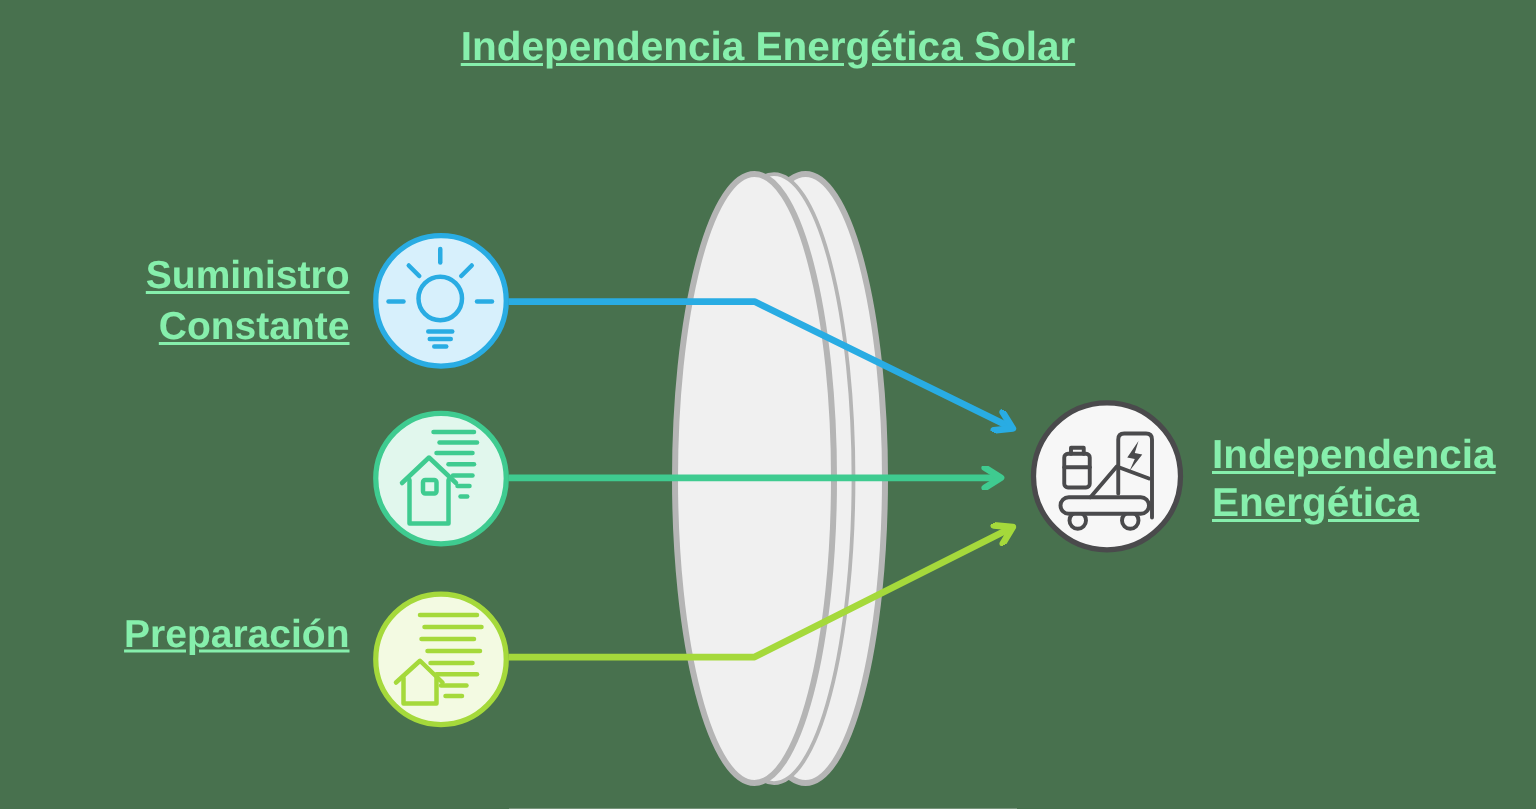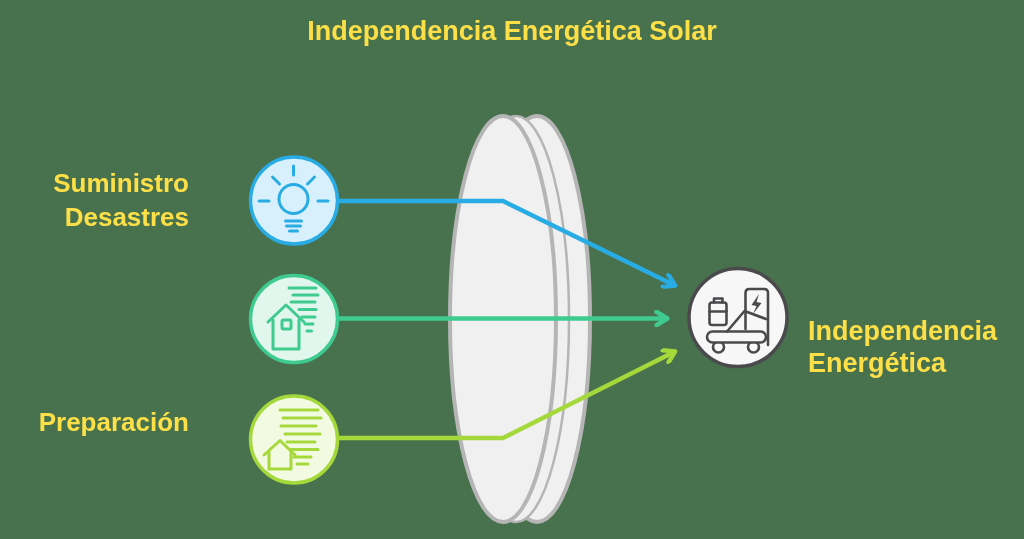--- a/index.html
+++ b/index.html
@@ -6,41 +6,42 @@
   .stage{
     position:relative;
     width:1024px;height:539px;
     background:#48714e;
     overflow:hidden;
     font-family:"Liberation Sans", sans-serif;
   }
   .stage svg{position:absolute;left:0;top:0;}
   .txt{
     position:absolute;
-    color:#fde047;
+    color:#86efac;
     font-weight:bold;
     white-space:nowrap;
+    text-decoration:underline;
   }
   .diagram-title{
     top:16px;left:0;width:100%;
     text-align:center;
     font-size:27px;line-height:30px;
   }
   .src-label{
-    right:835px;
+    right:791px;
     text-align:right;
     font-size:26px;line-height:34px;
   }
   .src-label.l1{top:166px;}
   .src-label.l2{top:285px;}
   .src-label.l3{top:405px;}
   .target-label{
     left:808px;top:287px;
     text-align:left;
-    font-size:27px;line-height:32px;margin-top:28px;
+    font-size:27px;line-height:32px;
   }
 </style>
 </head>
 <body>
 
 <div class="stage">
 
   <svg width="1024" height="539" viewBox="0 0 1024 539">
     <defs>
       <marker id="arrowBlue" viewBox="0 0 12 12" refX="9" refY="6" markerWidth="3.6" markerHeight="3.6" orient="auto">
@@ -124,21 +125,21 @@
         <path d="M714,302.5 V298.5 H722.5 V302.5"></path>
         <path d="M709.5,311.5 H726.5"></path>
       </g>
     </g>
   </svg>
 
   <div class="txt diagram-title">Independencia Energética Solar</div>
 
   <div class="txt src-label l1">
     <div>Suministro</div>
-    <div>Desastres</div>
+    <div>Constante</div>
   </div>
 
 
   <div class="txt src-label l3">
     <div>Preparación</div>
   </div>
 
   <div class="txt target-label">
     <div>Independencia</div>
     <div>Energética</div>

